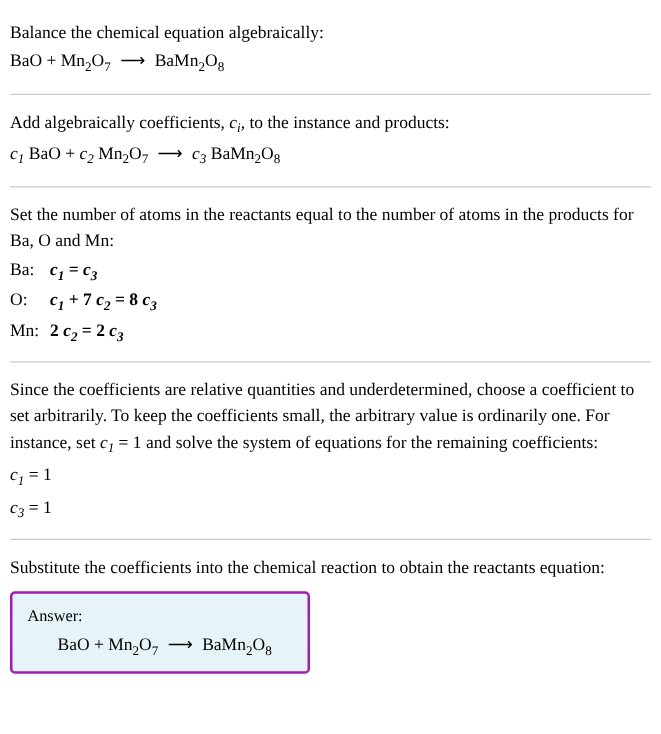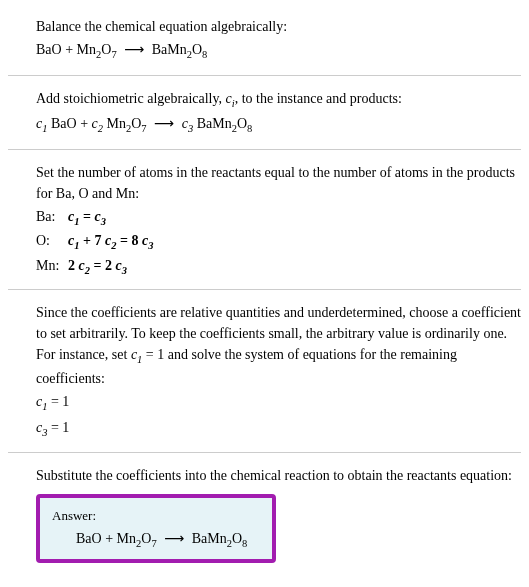--- a/index.html
+++ b/index.html
@@ -10,21 +10,20 @@
     body {
       font-family: Georgia, 'Times New Roman', serif;
       font-size: 14px;
       color: #000;
       background: #fff;
       width: 529px;
       padding: 8px;
     }
     .section {
       padding: 6px 0;
-      margin-left: 28px;
     }
     hr {
       border: none;
       border-top: 1px solid #ccc;
       margin: 4px 0;
     }
     .line {
       line-height: 1.5;
       margin: 2px 0;
     }
@@ -46,21 +45,21 @@
     .elem-label {
       width: 32px;
       padding-right: 8px;
     }
     .elem-eq {
       flex: 1;
       font-weight: bold;
     }
     .answer-box {
       background: #e6f3f7;
-      border: 4px solid #a21caf;
+      border: 2px solid #a21caf;
       border-radius: 4px;
       padding: 10px 12px;
       margin-top: 6px;
       display: inline-block;
       min-width: 240px;
     }
     .answer-label {
       font-size: 13px;
       margin-bottom: 6px;
     }
@@ -82,21 +81,21 @@
     <span><span>Mn</span><sub>2</sub><span>O</span><sub>7</sub></span>
     <span class="arrow">⟶</span>
     <span><span>BaMn</span><sub>2</sub><span>O</span><sub>8</sub></span>
   </div>
 </div>
 
 <hr>
 
 <div class="section">
   <div class="line">
-    <span>Add stoichiometric algebraically, </span><span class="italic"><span>c</span><sub>i</sub></span><span>, to the instance and products:</span>
+    <span>Add algebraically coefficients, </span><span class="italic"><span>c</span><sub>i</sub></span><span>, to the instance and products:</span>
   </div>
   <div class="line math">
     <span class="italic"><span>c</span><sub>1</sub></span><span> BaO</span>
     <span>+</span>
     <span class="italic"><span>c</span><sub>2</sub></span><span><span> Mn</span><sub>2</sub><span>O</span><sub>7</sub></span>
     <span class="arrow">⟶</span>
     <span class="italic"><span>c</span><sub>3</sub></span><span><span> BaMn</span><sub>2</sub><span>O</span><sub>8</sub></span>
   </div>
 </div>
 

